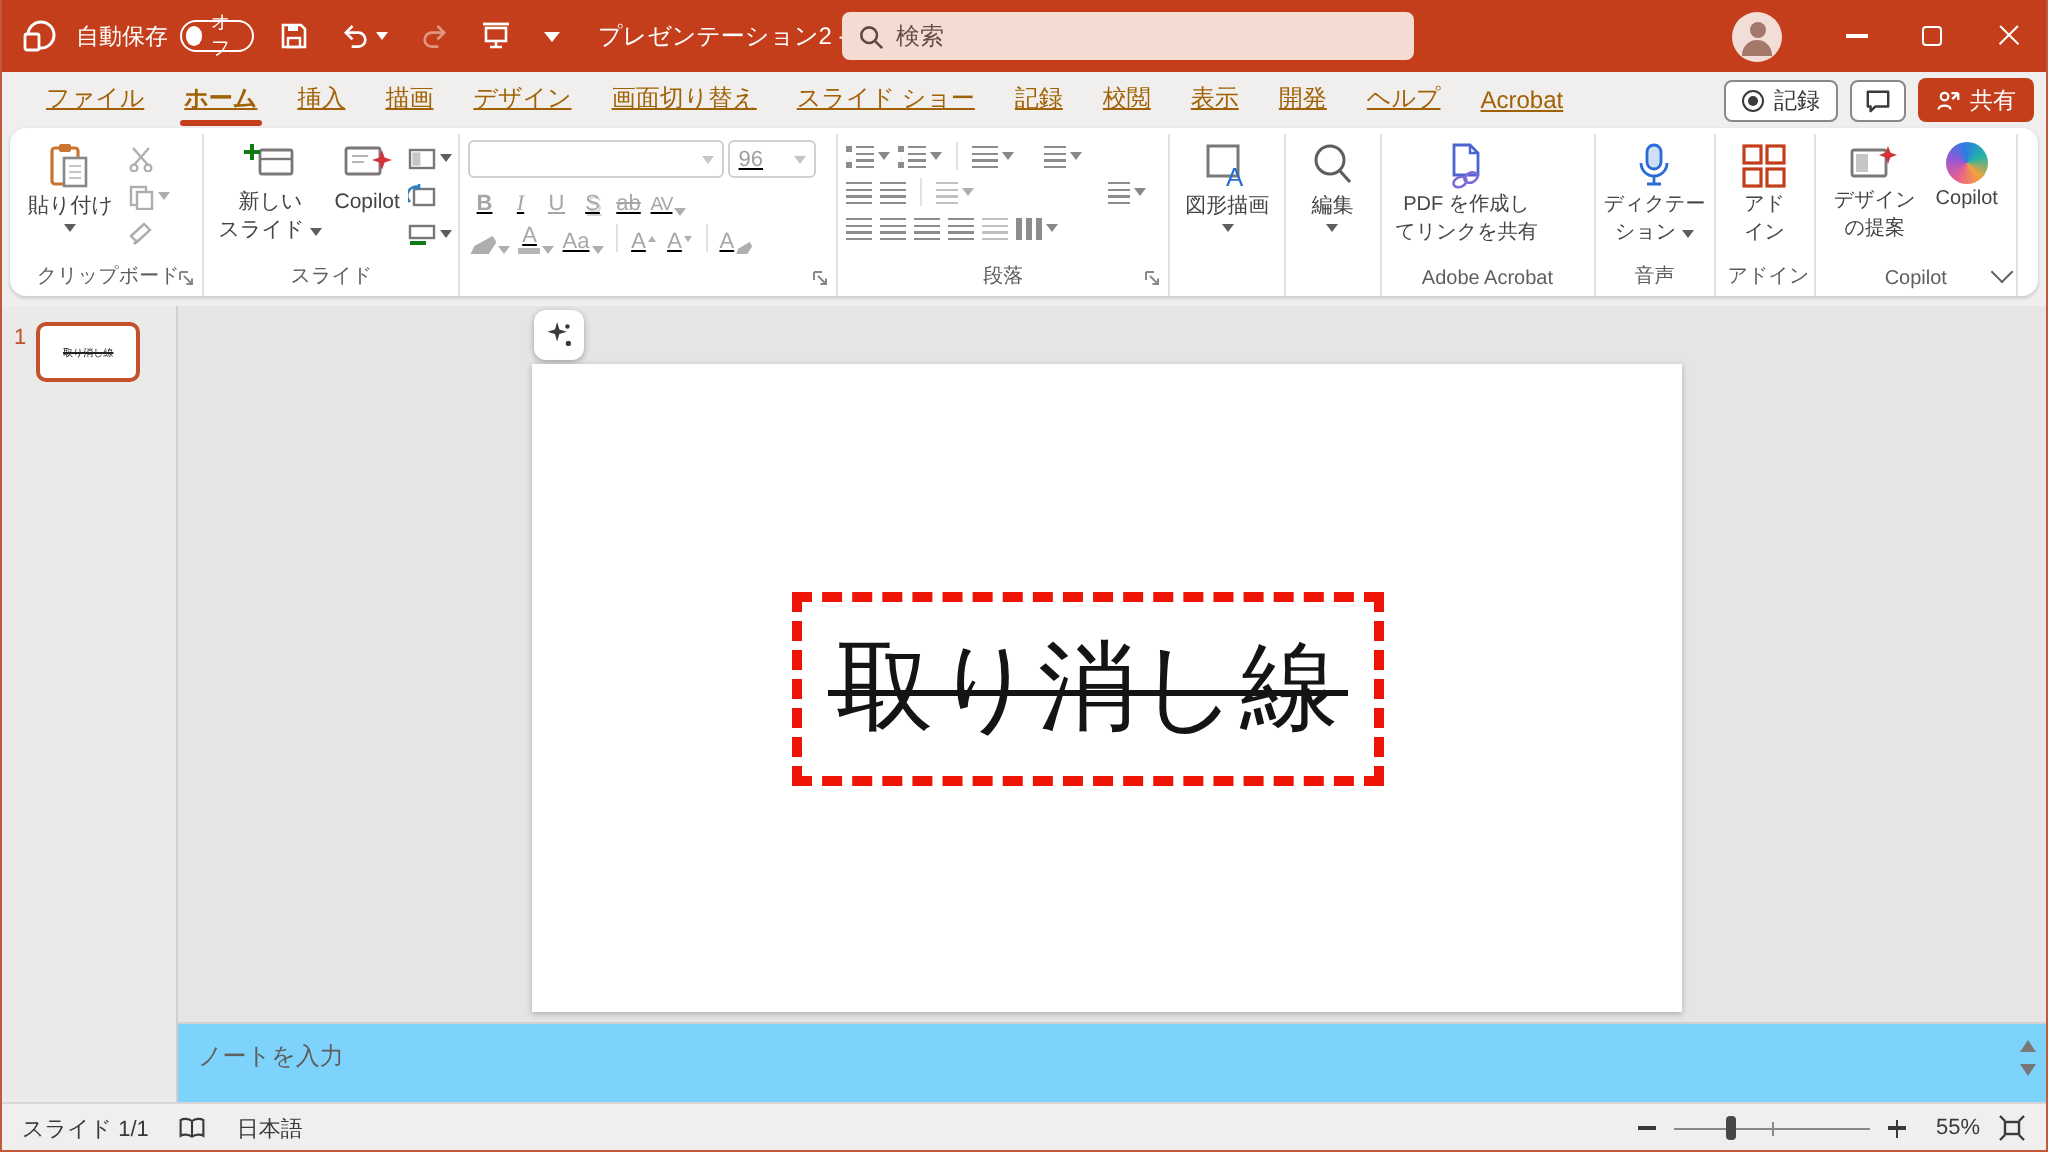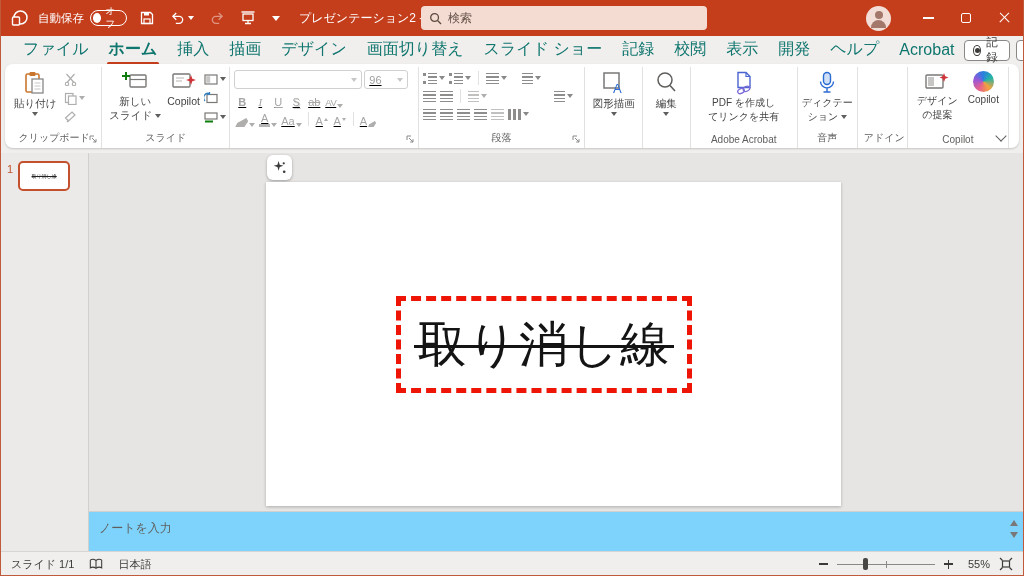--- a/index.html
+++ b/index.html
@@ -29,21 +29,21 @@
   .avatar:before{ content:""; position:absolute; left:8.5px; top:5px; width:8px; height:8px; border-radius:50%; background:#a3786a; }
   .avatar:after{ content:""; position:absolute; left:5px; top:14px; width:15px; height:8px; border-radius:8px 8px 0 0; background:#a3786a; }
   .wbtn{ width:38px; height:36px; display:flex; align-items:center; justify-content:center; }
   .glyph-min{ width:11px; height:1.4px; background:#fff; }
   .glyph-max{ width:10px; height:10px; border:1.4px solid #fff; border-radius:2px; }
   .glyph-close{ position:relative; width:13px; height:13px; }
   .glyph-close i{ position:absolute; left:0; top:5.8px; width:13px; height:1.4px; background:#fff; }
   .glyph-close i:first-child{ transform:rotate(45deg); } .glyph-close i:last-child{ transform:rotate(-45deg); }
   
   .tabrow{ height:28px; background:#f1efee; display:flex; align-items:center; padding:0 6px 0 12px; }
-  .tab{ font-size:16px; color:#0f766e; padding:5px 10px 6px; position:relative; white-space:nowrap; cursor:default; }
+  .tab{ font-size:12px; color:#a16207; padding:5px 10px 6px; position:relative; white-space:nowrap; cursor:default;text-decoration:underline; }
   .tab.active{ font-weight:bold; }
   .tab.active:after{ content:""; position:absolute; left:8px; right:8px; bottom:1px; height:3px; border-radius:2px; background:#c43e1c; }
   .tabrow-right{ margin-left:auto; display:flex; align-items:center; gap:6px; }
   .pillbtn{ display:flex; align-items:center; gap:5px; border:1px solid #8a8886; border-radius:4px; background:#fff; height:21px; padding:0 8px; font-size:11.5px; color:#3b3a39; }
   .pillbtn.icon-only{ padding:0 6px; }
   .sharebtn{ display:flex; align-items:center; gap:5px; border-radius:4px; background:#c43e1c; height:22px; padding:0 9px; font-size:11.5px; color:#fff; }
   .rec-ring{ width:11px; height:11px; border:1.4px solid #3b3a39; border-radius:50%; display:flex; align-items:center; justify-content:center; }
   .rec-ring i{ width:5px; height:5px; background:#3b3a39; border-radius:50%; }
   
   .ribbon-zone{ background:#f1efee; padding:0 4px 5px; }
@@ -482,21 +482,21 @@
               <circle cx="10" cy="9" r="7" fill="none" stroke="#605e5c" stroke-width="1.5"></circle>
               <path d="M15 14.5 L20 20" stroke="#605e5c" stroke-width="1.6"></path>
             </svg>
             <span>編集</span>
             <span class="car"></span>
           </div>
         </div>
       </div>
 
       <div class="rgroup" style="width:108px;">
-        <div class="gcontent" style="justify-content:center;">
+        <div class="gcontent" style="justify-content:flex-start;">
           <div class="bigbtn" style="font-size:10px;">
             <svg width="26" height="24" viewBox="0 0 26 24">
               <path d="M7 1.5 h8 l4 4 v11 h-12 z" fill="#fff" stroke="#4a64d0" stroke-width="1.4"></path>
               <path d="M15 1.5 v4 h4" fill="none" stroke="#4a64d0" stroke-width="1.2"></path>
               <ellipse cx="10" cy="20" rx="3.4" ry="2.4" fill="none" stroke="#7b6bd8" stroke-width="1.3" transform="rotate(-25 10 20)"></ellipse>
               <ellipse cx="15.5" cy="17.8" rx="3.4" ry="2.4" fill="none" stroke="#7b6bd8" stroke-width="1.3" transform="rotate(-25 15.5 17.8)"></ellipse>
             </svg>
             <span>PDF を作成し</span>
             <span>てリンクを共有</span>
           </div>
@@ -515,20 +515,32 @@
             <span style="display:flex;align-items:center;gap:3px;">
               <span>ション</span>
               <span class="car"></span>
             </span>
           </div>
         </div>
         <div class="glabel">音声</div>
       </div>
 
       <div class="rgroup" style="width:50px;">
+        <div class="gcontent" style="justify-content:center;">
+          <div class="bigbtn" style="font-size:10px;">
+            <svg width="24" height="24" viewBox="0 0 24 24">
+              <rect x="2" y="2" width="8.5" height="8.5" fill="none" stroke="#c43e1c" stroke-width="1.6"></rect>
+              <rect x="13.5" y="2" width="8.5" height="8.5" fill="none" stroke="#c43e1c" stroke-width="1.6"></rect>
+              <rect x="2" y="13.5" width="8.5" height="8.5" fill="none" stroke="#c43e1c" stroke-width="1.6"></rect>
+              <rect x="13.5" y="13.5" width="8.5" height="8.5" fill="none" stroke="#c43e1c" stroke-width="1.6"></rect>
+            </svg>
+            <span>アド</span>
+            <span>イン</span>
+          </div>
+        </div>
         <div class="glabel">アドイン</div>
       </div>
 
       <div class="rgroup" style="width:102px;">
         <div class="gcontent" style="justify-content:center; gap:4px;">
           <div class="bigbtn" style="font-size:10px;">
             <svg width="26" height="22" viewBox="0 0 26 22">
               <rect x="2" y="4" width="17" height="13" rx="1" fill="#fff" stroke="#7a7876" stroke-width="1.4"></rect>
               <rect x="4" y="6" width="6" height="9" fill="#c8c6c4"></rect>
               <path d="M21 4 l1.2 3.3 3.3 1.2 -3.3 1.2 -1.2 3.3 -1.2 -3.3 -3.3 -1.2 3.3 -1.2 z" fill="#d13438" transform="translate(-1,-2)"></path>

